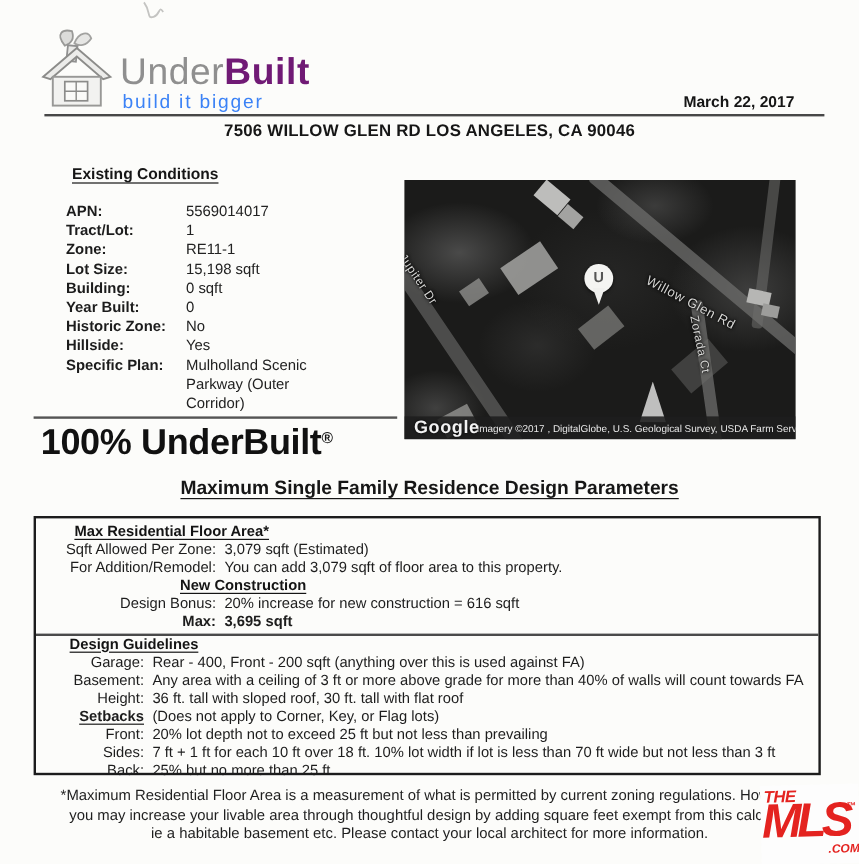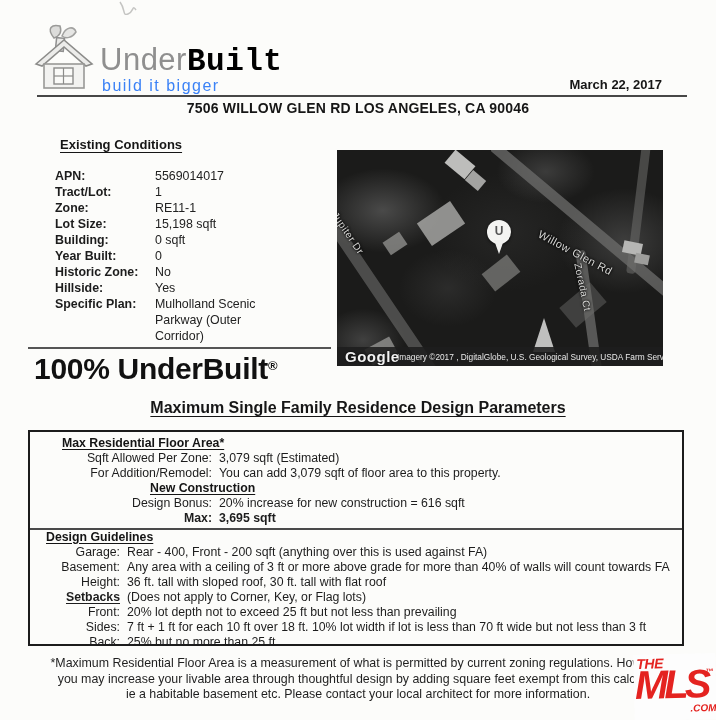--- a/index.html
+++ b/index.html
@@ -7,21 +7,21 @@
     width:716px;height:720px;position:relative;overflow:hidden;
     background:#fcfcfa;color:#2a2a2a;
     font-family:"Liberation Sans", sans-serif;
   }
   .abs{position:absolute;}
 
   
   .squiggle{left:112px;top:0;}
   .logo-icon{left:32px;top:22px;}
   .logo-text{left:100px;top:42px;font-size:31px;color:#8f8f8f;letter-spacing:.5px;}
-  .logo-text .bold{font-weight:bold;color:#000000;font-family:Liberation Mono, monospace;}
+  .logo-text .bold{font-weight:bold;color:#701a75;}
   .logo-tagline{left:102px;top:77px;font-size:16px;color:#3b82f6;letter-spacing:1.5px;}
   .report-date{right:54px;top:77px;font-size:13px;font-weight:bold;color:#161616;}
   .header-rule{left:37px;top:95px;width:650px;height:2px;background:#474747;}
   .address{left:0;top:100px;width:716px;text-align:center;font-weight:bold;font-size:14px;color:#161616;letter-spacing:.2px;}
 
   
   .ec-title{left:60px;top:137px;font-size:13px;font-weight:bold;color:#161616;
     text-decoration:underline;text-underline-offset:3px;}
   .ec-list{left:55px;top:168px;font-size:12.4px;line-height:16px;}
   .ec-row{display:flex;}
@@ -64,25 +64,25 @@
   .ub-banner sup{font-size:13px;vertical-align:9px;}
 
   
   .params-title{left:0;top:399px;width:716px;text-align:center;font-size:16px;
     font-weight:bold;color:#161616;text-decoration:underline;text-underline-offset:3px;}
   .pbox{left:28px;top:430px;width:656px;height:216px;border:2.5px solid #1c1c1c;
     font-size:12.3px;line-height:15.1px;padding-top:4px;box-sizing:border-box;}
   .pbox .sec-head{font-weight:bold;text-decoration:underline;text-underline-offset:2px;color:#141414;}
   .h-maxarea{margin-left:32px;}
   .h-newcon{margin-left:120px;}
-  .h-design{margin-left:16px;}
+  .h-design{margin-left:28px;}
   .prow{display:flex;}
   .prow .lbl{flex:none;text-align:right;color:#1d1d1d;}
   .prow .val{margin-left:7px;color:#1d1d1d;white-space:nowrap;}
-  .grid-a .lbl{width:150px;padding-left:32px;}
+  .grid-a .lbl{width:150px;}
   .grid-b .lbl{width:90px;}
   .prow.bold-val .val{font-weight:bold;}
   .prow .lbl.u{font-weight:bold;text-decoration:underline;text-underline-offset:2px;}
   .pbox-divider{height:0;border-top:2px solid #4a4a4a;margin:1px 0 0 0;}
 
   
   .footer{left:0;top:656px;width:716px;text-align:center;font-size:12.4px;
     line-height:15.6px;color:#1f1f1f;}
 
   

